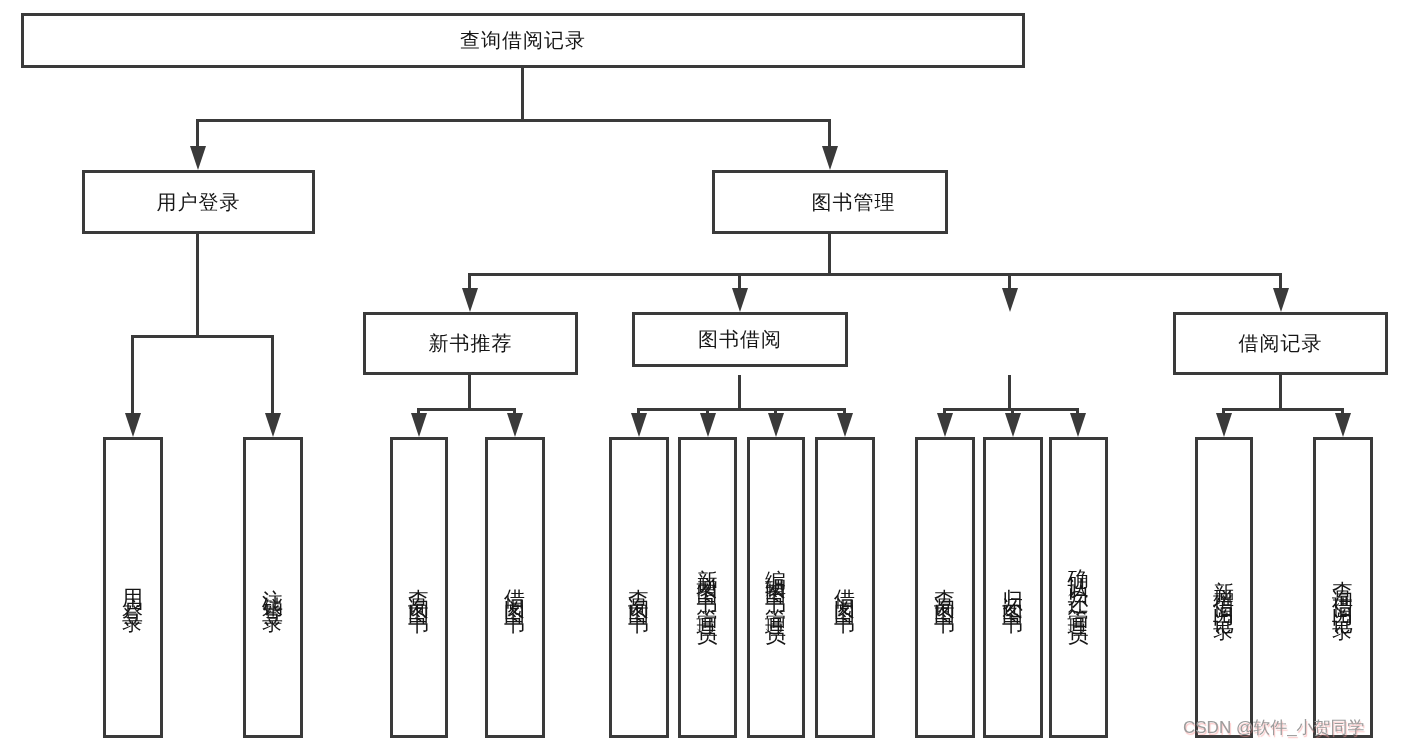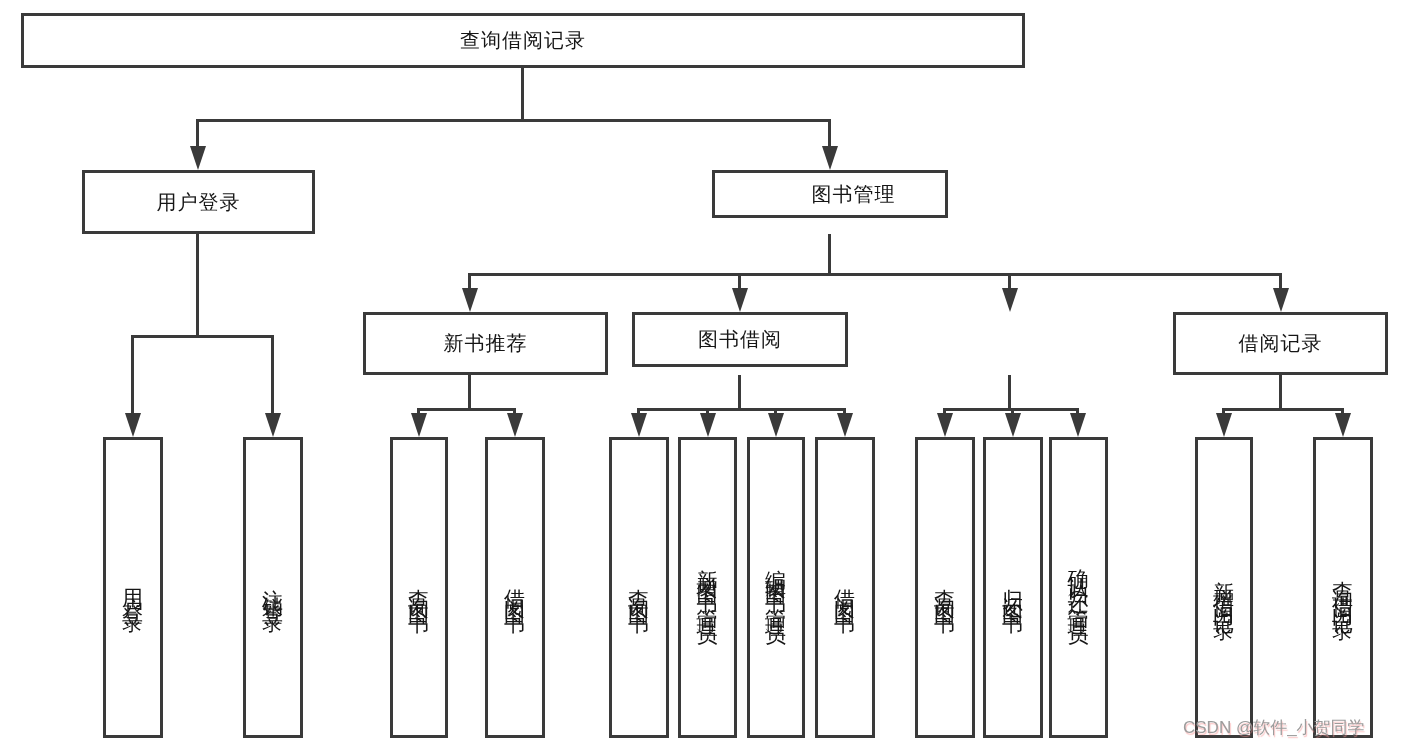--- a/index.html
+++ b/index.html
@@ -57,41 +57,41 @@
   <div class="node h-node" style="left:21px; top:13px; width:1004px; height:55px;">查询借阅记录</div>
 
   <div class="vl" style="left:521px; top:68px; height:51px;"></div>
   <div class="hl" style="left:196px; top:119px; width:634px;"></div>
   <div class="vl" style="left:196px; top:119px; height:29px;"></div>
   <div class="arr" style="left:190px; top:146px;"></div>
   <div class="vl" style="left:828px; top:119px; height:29px;"></div>
   <div class="arr" style="left:822px; top:146px;"></div>
 
   <div class="node h-node" style="left:82px; top:170px; width:233px; height:64px;">用户登录</div>
-  <div class="node h-node" style="left:712px; top:170px; width:236px; height:48px;padding-left:47px;">图书管理</div>
+  <div class="node h-node" style="left:712px; top:170px; width:236px; height:64px;padding-left:47px;">图书管理</div>
 
   <div class="vl" style="left:196px; top:234px; height:101px;"></div>
   <div class="hl" style="left:131px; top:335px; width:142px;"></div>
   <div class="vl" style="left:131px; top:335px; height:80px;"></div>
   <div class="arr" style="left:125px; top:413px;"></div>
   <div class="vl" style="left:271px; top:335px; height:80px;"></div>
   <div class="arr" style="left:265px; top:413px;"></div>
 
   <div class="vl" style="left:828px; top:234px; height:39px;"></div>
   <div class="hl" style="left:468px; top:273px; width:813px;"></div>
   <div class="vl" style="left:468px; top:273px; height:17px;"></div>
   <div class="arr" style="left:462px; top:288px;"></div>
   <div class="vl" style="left:738px; top:273px; height:17px;"></div>
   <div class="arr" style="left:732px; top:288px;"></div>
   <div class="vl" style="left:1008px; top:273px; height:17px;"></div>
   <div class="arr" style="left:1002px; top:288px;"></div>
   <div class="vl" style="left:1279px; top:273px; height:17px;"></div>
   <div class="arr" style="left:1273px; top:288px;"></div>
 
-  <div class="node h-node" style="left:363px; top:312px; width:245px; height:63px;font-family:Liberation Mono, monospace;">新书推荐</div>
+  <div class="node h-node" style="left:363px; top:312px; width:215px; height:63px;font-family:Liberation Mono, monospace;">新书推荐</div>
   <div class="node h-node" style="left:632px; top:312px; width:216px; height:55px;">图书借阅</div>
   <div class="node h-node" style="left:1173px; top:312px; width:215px; height:63px;">借阅记录</div>
 
   <div class="vl" style="left:468px; top:375px; height:33px;"></div>
   <div class="hl" style="left:417px; top:408px; width:98px;"></div>
   <div class="vl" style="left:417px; top:408px; height:7px;"></div>
   <div class="arr" style="left:411px; top:413px;"></div>
   <div class="vl" style="left:513px; top:408px; height:7px;"></div>
   <div class="arr" style="left:507px; top:413px;"></div>
 

